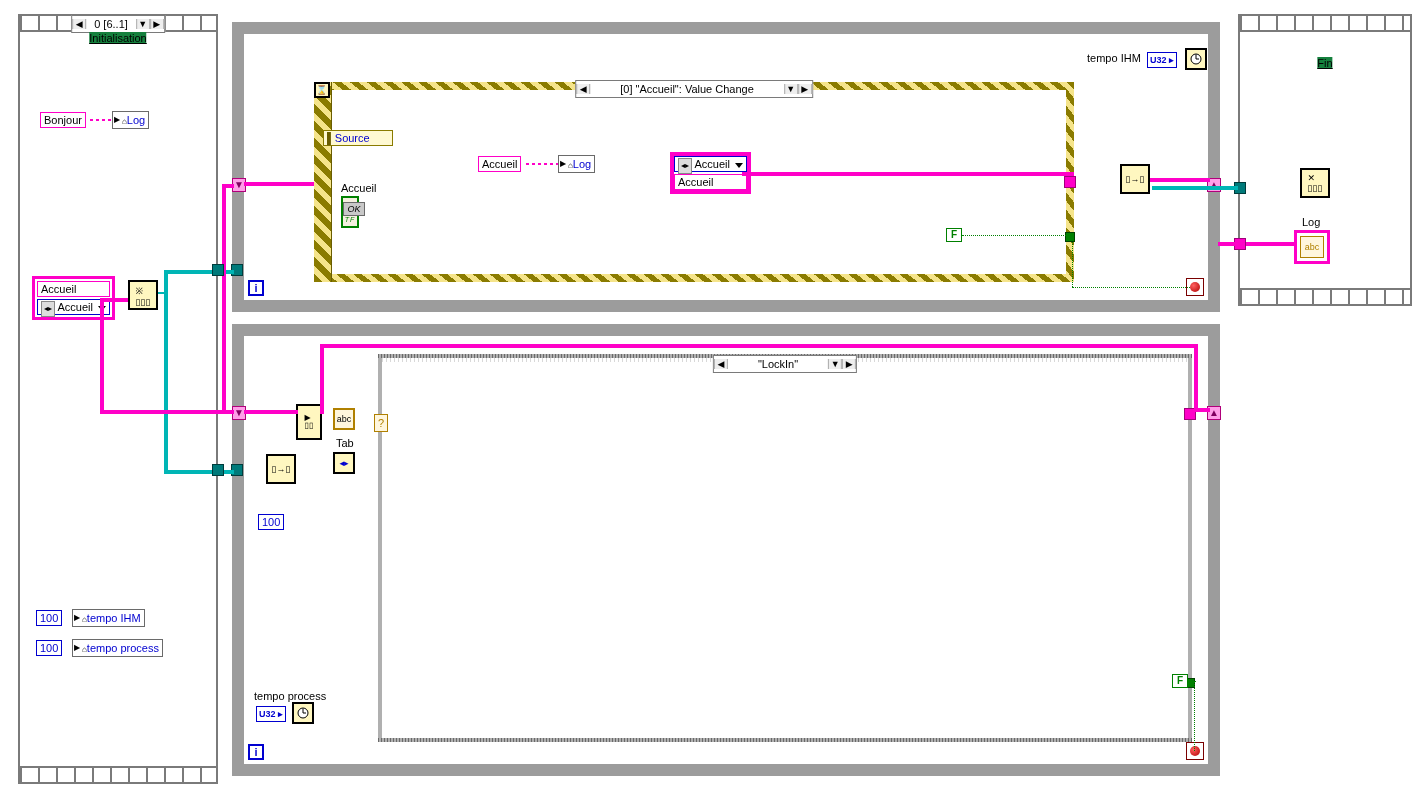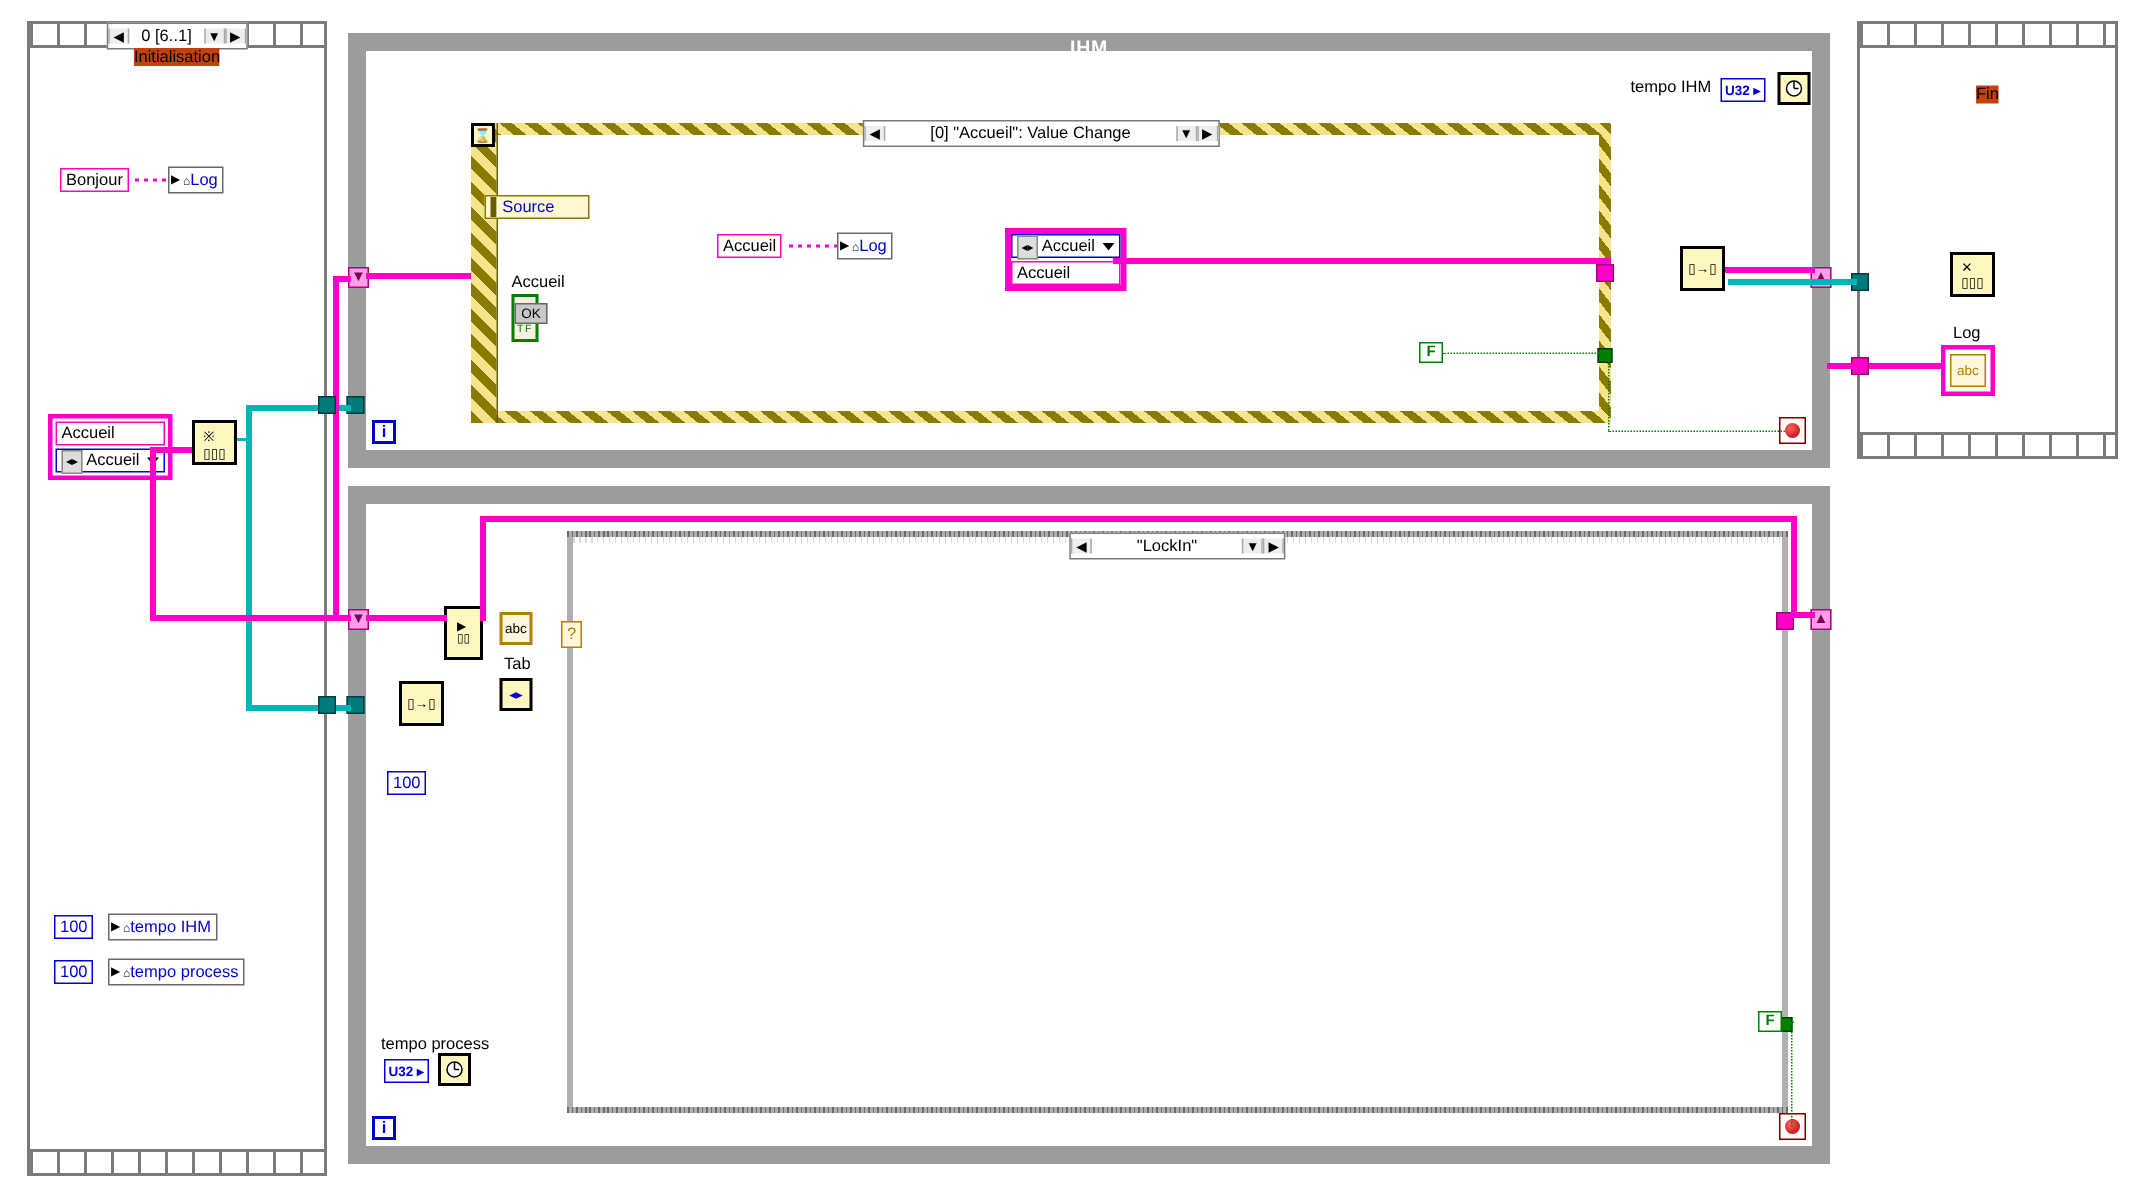--- a/index.html
+++ b/index.html
@@ -134,22 +134,23 @@
     content: "";
     position: absolute; left: 0; right: 0; height: 14px;
     background:
       repeating-linear-gradient(to right,
         #7a7a7a 0 2px, transparent 2px 18px);
     pointer-events: none;
   }
   .flatseq::before { top: 0; border-bottom: 2px solid #7a7a7a; }
   .flatseq::after  { bottom: 0; border-top: 2px solid #7a7a7a; }
   .flatseq-caption {
-    position: absolute; top: -18px; background: #c2410c;
+    position: absolute; top: -18px; background: #15803d;
     font-size: 11px;
+    text-decoration: underline;
   }
 
   
   .seq-selector {
     position: absolute; top: -1px; left: 50%; transform: translateX(-50%);
     height: 18px; background: #fff; border: 1px solid #7a7a7a;
     font-size: 11px;
     display: flex; align-items: center;
   }
   .seq-selector span.arrow {
@@ -212,20 +213,21 @@
   }
   .case-selector span.arrow { width: 14px; text-align: center; font-size: 9px;
     background: #eee; border-left: 1px solid #aaa; border-right: 1px solid #aaa;}
   .case-selector span.val { padding: 0 30px; }
 
   
   .bool-ctl {
     position: absolute; width: 18px; height: 32px;
     border: 2px solid #008000; background: #f5f0e0;
     text-align: center;
+    font-style: italic;
   }
   .bool-ctl .ok {
     margin: 4px auto 0; width: 22px; height: 14px;
     background: #c8c8c8; border: 1px solid #6a6a6a;
     font-size: 9px; line-height: 12px; color: #000;
   }
   .bool-ctl .tf {
     font-size: 7px; color: #008000; letter-spacing: 1px;
   }
 
@@ -281,21 +283,20 @@
 </div>
 
 <div class="lvnode" style="left:128px; top:280px;">※<br>▯▯▯</div>
 
 <div class="const-num" style="left:36px; top:610px;">100</div>
 <div class="local-var" style="left:72px; top:609px;"><span style="color:#000;font-size:8px;">⌂</span><span>tempo IHM</span></div>
 <div class="const-num" style="left:36px; top:640px;">100</div>
 <div class="local-var" style="left:72px; top:639px;"><span style="color:#000;font-size:8px;">⌂</span><span>tempo process</span></div>
 
 <div class="while" style="left:232px; top:22px; width:988px; height:290px;">
-  <div class="while-title">IHM</div>
   <div class="iter" style="left:4px; bottom:4px;">i</div>
   <div class="stop-dot" style="right:4px; bottom:4px;"></div>
 </div>
 
 <div class="shift" style="left:232px;  top:178px;">▼</div>
 <div class="shift" style="left:1207px; top:178px;">▲</div>
 <div class="tunnel-teal" style="left:231px; top:264px;"></div>
 
 <div class="plain-text" style="left:1087px; top:52px;">tempo IHM</div>
 <div class="u32-chip" style="left:1147px; top:52px;">

